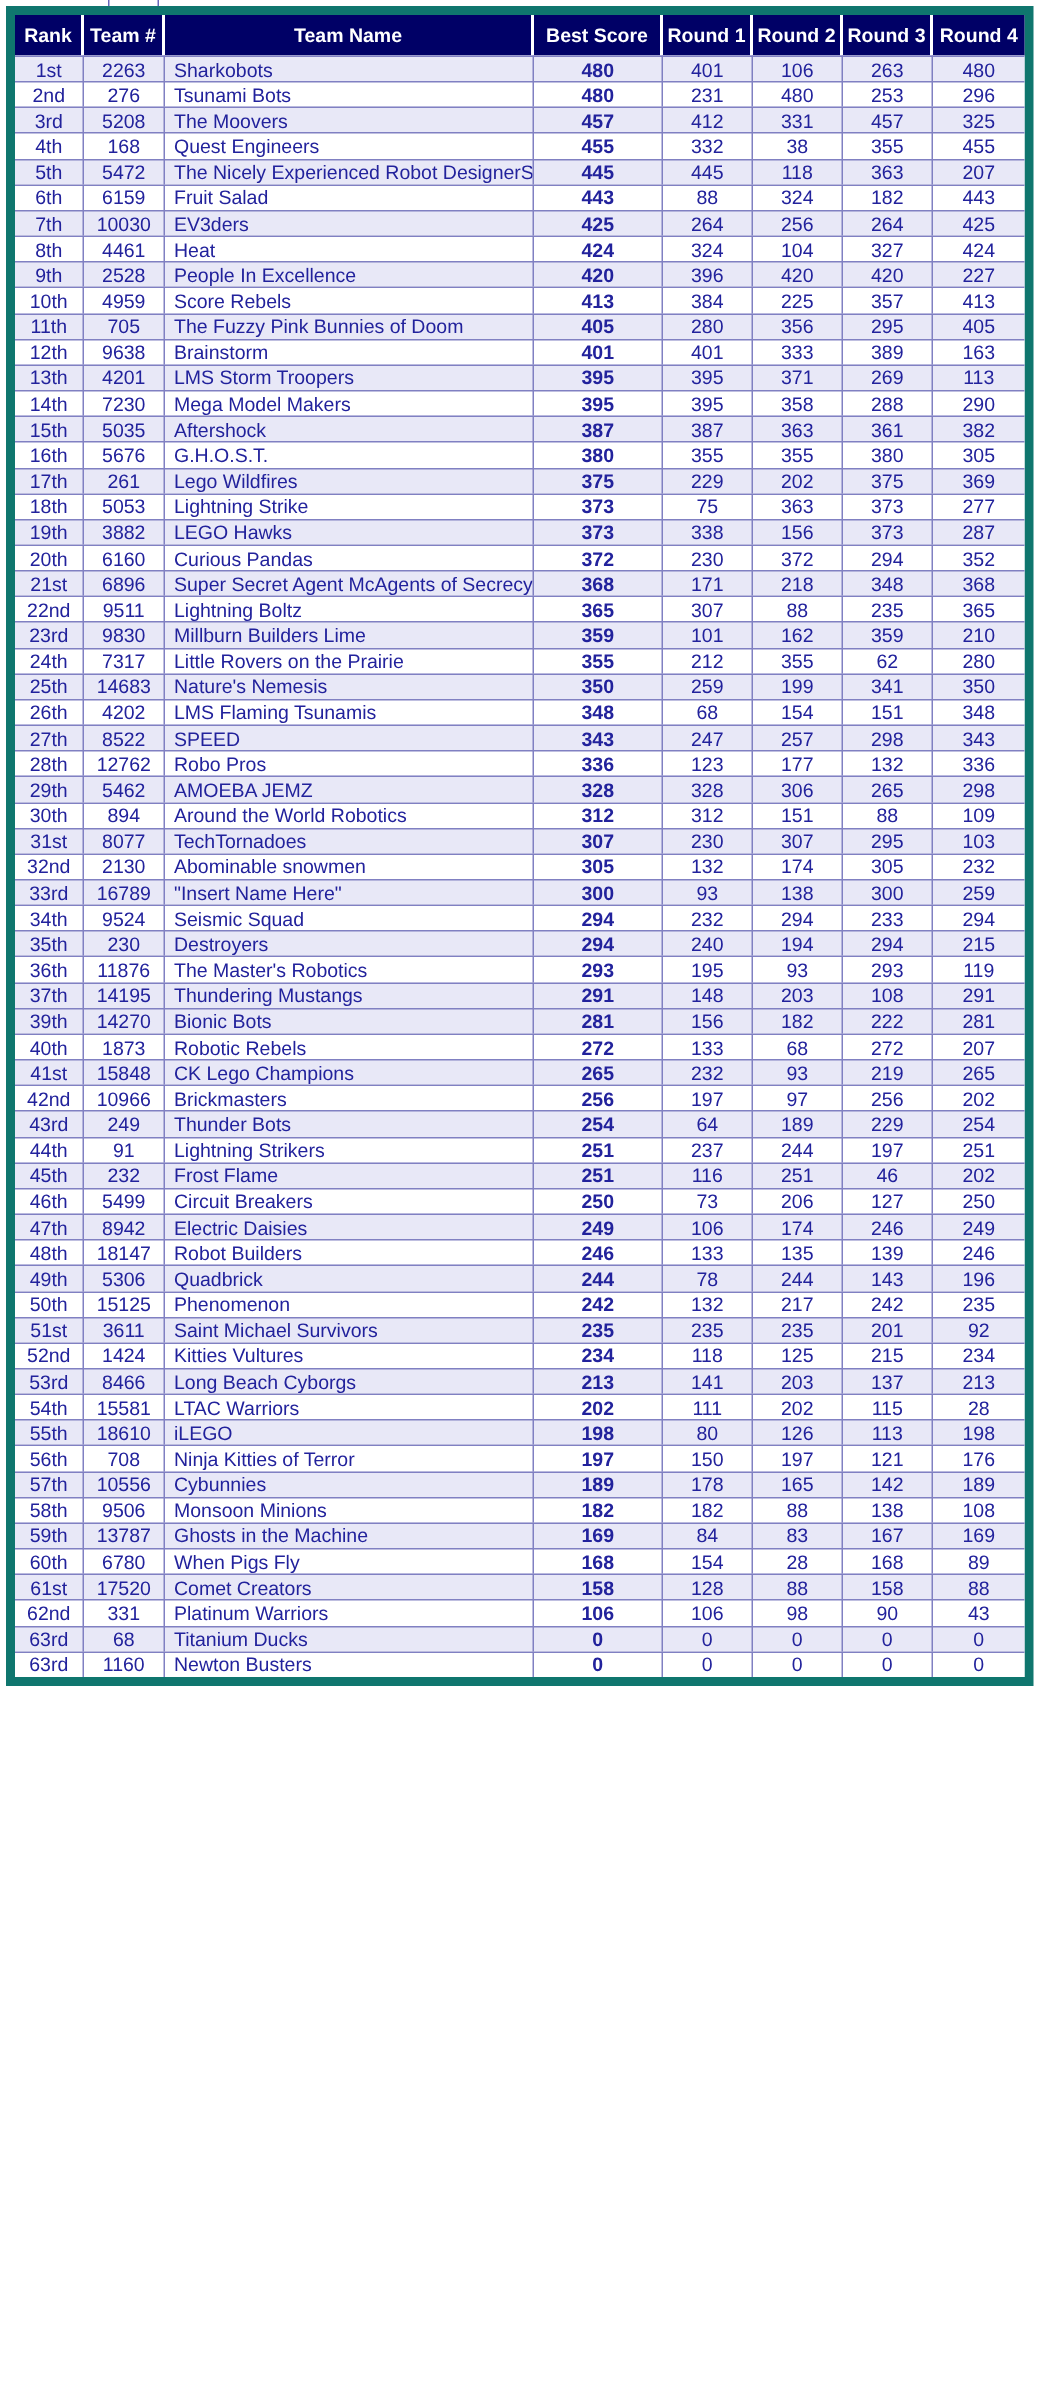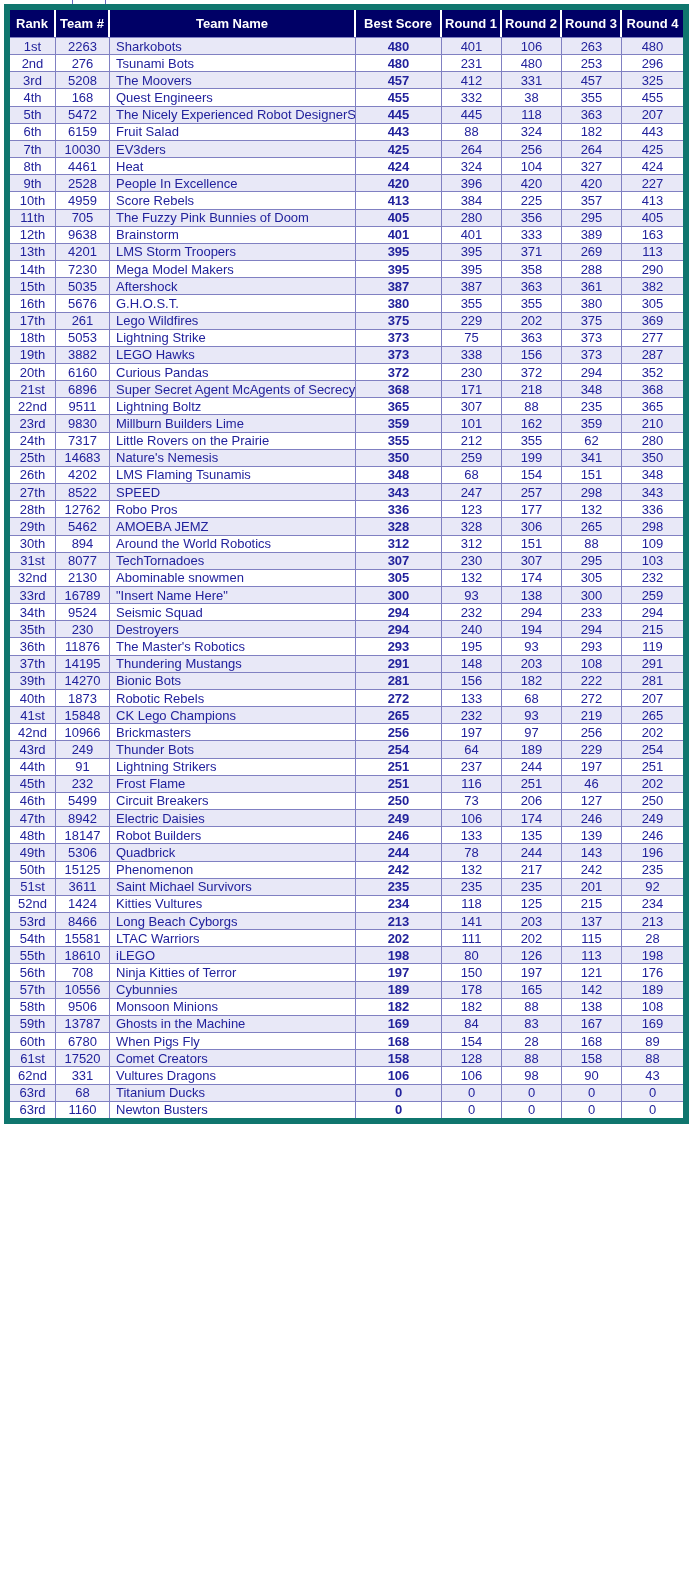--- a/index.html
+++ b/index.html
@@ -697,21 +697,21 @@
       <td class="name">Comet Creators</td>
       <td class="best">158</td>
       <td>128</td>
       <td>88</td>
       <td>158</td>
       <td>88</td>
     </tr>
         <tr>
       <td>62nd</td>
       <td>331</td>
-      <td class="name">Vultures Dragons</td>
+      <td class="name">Platinum Warriors</td>
       <td class="best">106</td>
       <td>106</td>
       <td>98</td>
       <td>90</td>
       <td>43</td>
     </tr>
         <tr class="alt">
       <td>63rd</td>
       <td>68</td>
       <td class="name">Titanium Ducks</td>

